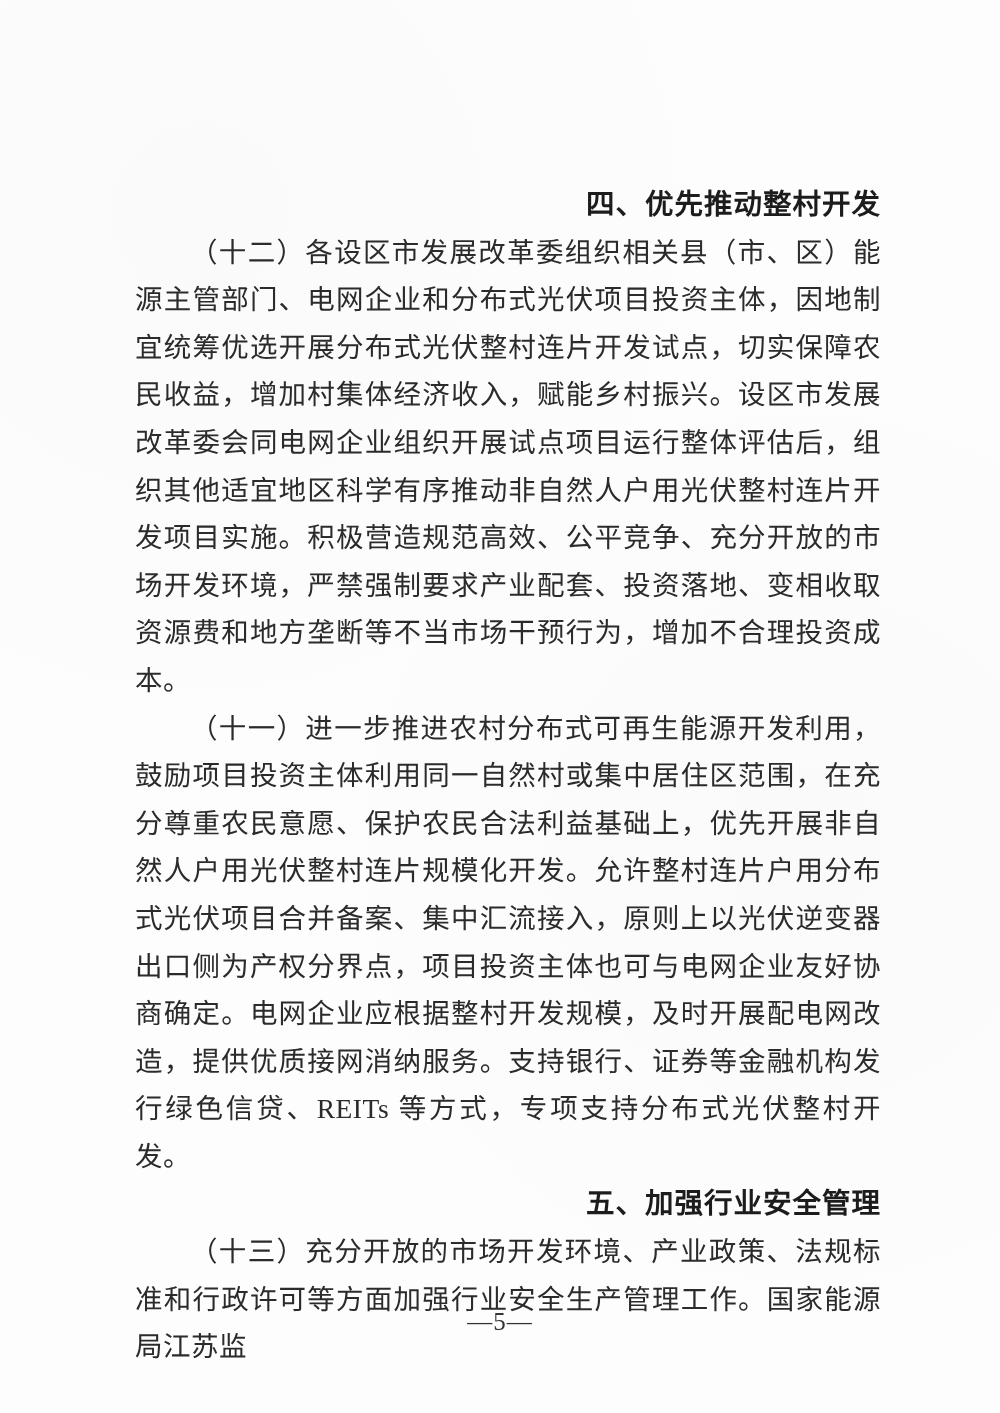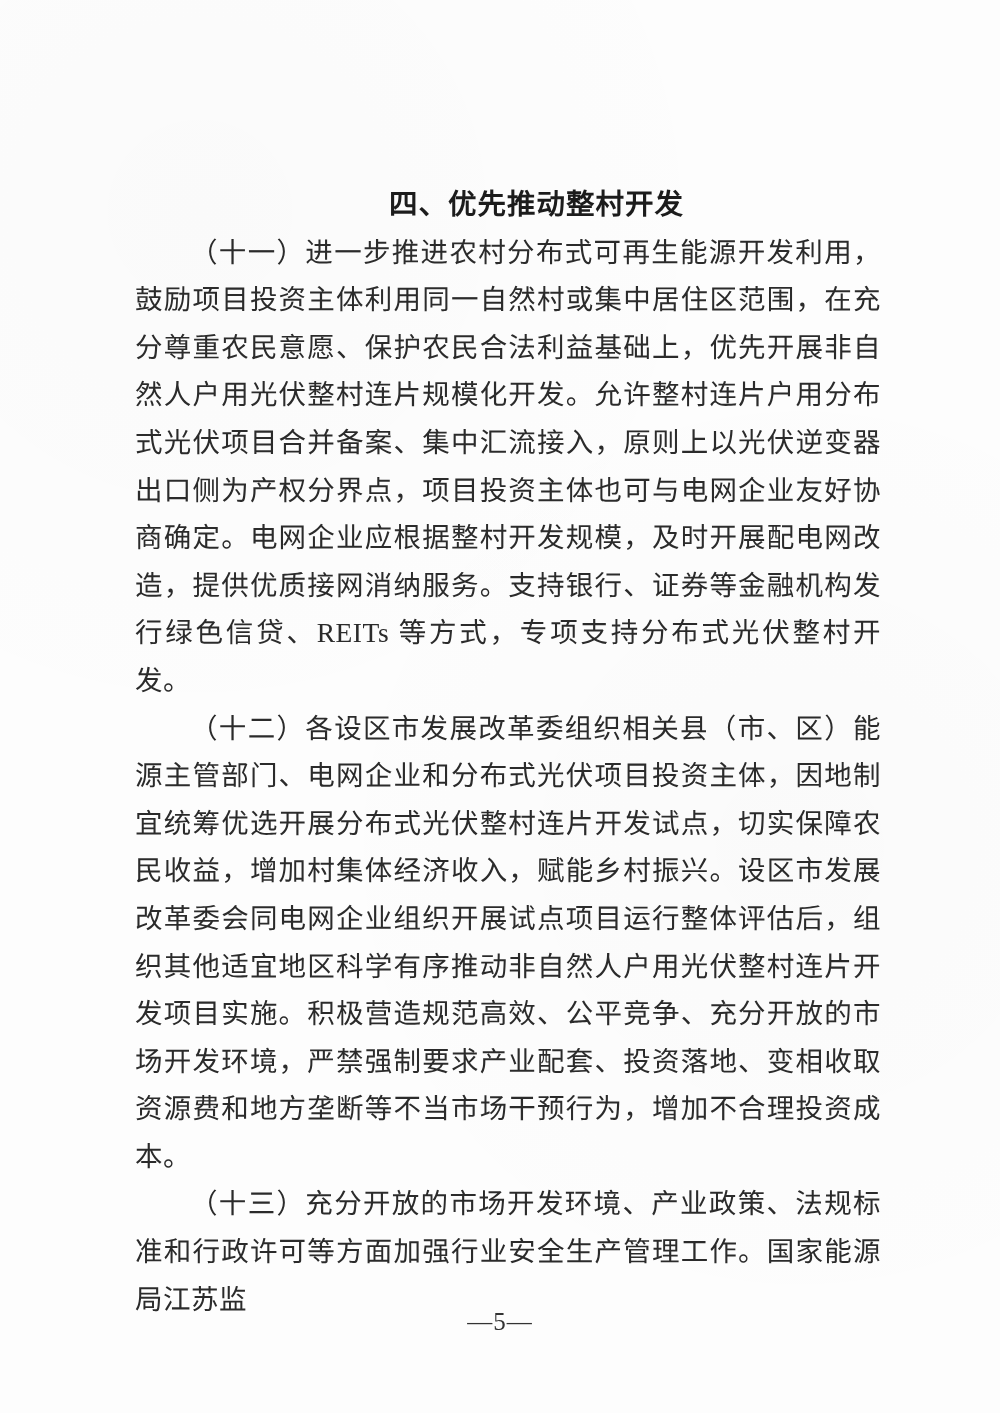--- a/index.html
+++ b/index.html
@@ -41,21 +41,21 @@
   }
   .content h2 {
     margin: 0;
     font-size: 28.5px;
     line-height: 47.6px;
     font-weight: bold;
     text-indent: 2em;
     font-family: Liberation Serif, serif;
     color: #1c1c1c;
     letter-spacing: 1px;
-    text-align: center;
+    text-align: right;
   }
   .page-number {
     position: absolute;
     left: 0;
     width: 1000px;
     top: 1306px;
     text-align: center;
     font-size: 25px;
     line-height: 32px;
     color: #333333;
@@ -63,18 +63,19 @@
     font-family: "Liberation Serif", serif;
   }
 </style>
 </head>
 <body>
 
 <div class="page-surface"></div>
 
 <div class="content">
   <h2>四、优先推动整村开发</h2>
+  <p>（十二）各设区市发展改革委组织相关县（市、区）能源主管部门、电网企业和分布式光伏项目投资主体，因地制宜统筹优选开展分布式光伏整村连片开发试点，切实保障农民收益，增加村集体经济收入，赋能乡村振兴。设区市发展改革委会同电网企业组织开展试点项目运行整体评估后，组织其他适宜地区科学有序推动非自然人户用光伏整村连片开发项目实施。积极营造规范高效、公平竞争、充分开放的市场开发环境，严禁强制要求产业配套、投资落地、变相收取资源费和地方垄断等不当市场干预行为，增加不合理投资成本。</p>
   <p>（十一）进一步推进农村分布式可再生能源开发利用，鼓励项目投资主体利用同一自然村或集中居住区范围，在充分尊重农民意愿、保护农民合法利益基础上，优先开展非自然人户用光伏整村连片规模化开发。允许整村连片户用分布式光伏项目合并备案、集中汇流接入，原则上以光伏逆变器出口侧为产权分界点，项目投资主体也可与电网企业友好协商确定。电网企业应根据整村开发规模，及时开展配电网改造，提供优质接网消纳服务。支持银行、证券等金融机构发行绿色信贷、REITs 等方式，专项支持分布式光伏整村开发。</p>
-  <p>（十二）各设区市发展改革委组织相关县（市、区）能源主管部门、电网企业和分布式光伏项目投资主体，因地制宜统筹优选开展分布式光伏整村连片开发试点，切实保障农民收益，增加村集体经济收入，赋能乡村振兴。设区市发展改革委会同电网企业组织开展试点项目运行整体评估后，组织其他适宜地区科学有序推动非自然人户用光伏整村连片开发项目实施。积极营造规范高效、公平竞争、充分开放的市场开发环境，严禁强制要求产业配套、投资落地、变相收取资源费和地方垄断等不当市场干预行为，增加不合理投资成本。</p>
+  <h2>五、加强行业安全管理</h2>
   <p>（十三）充分开放的市场开发环境、产业政策、法规标准和行政许可等方面加强行业安全生产管理工作。国家能源局江苏监</p>
 </div>
 
 <div class="page-number">—5—</div>
 
 </body></html>

